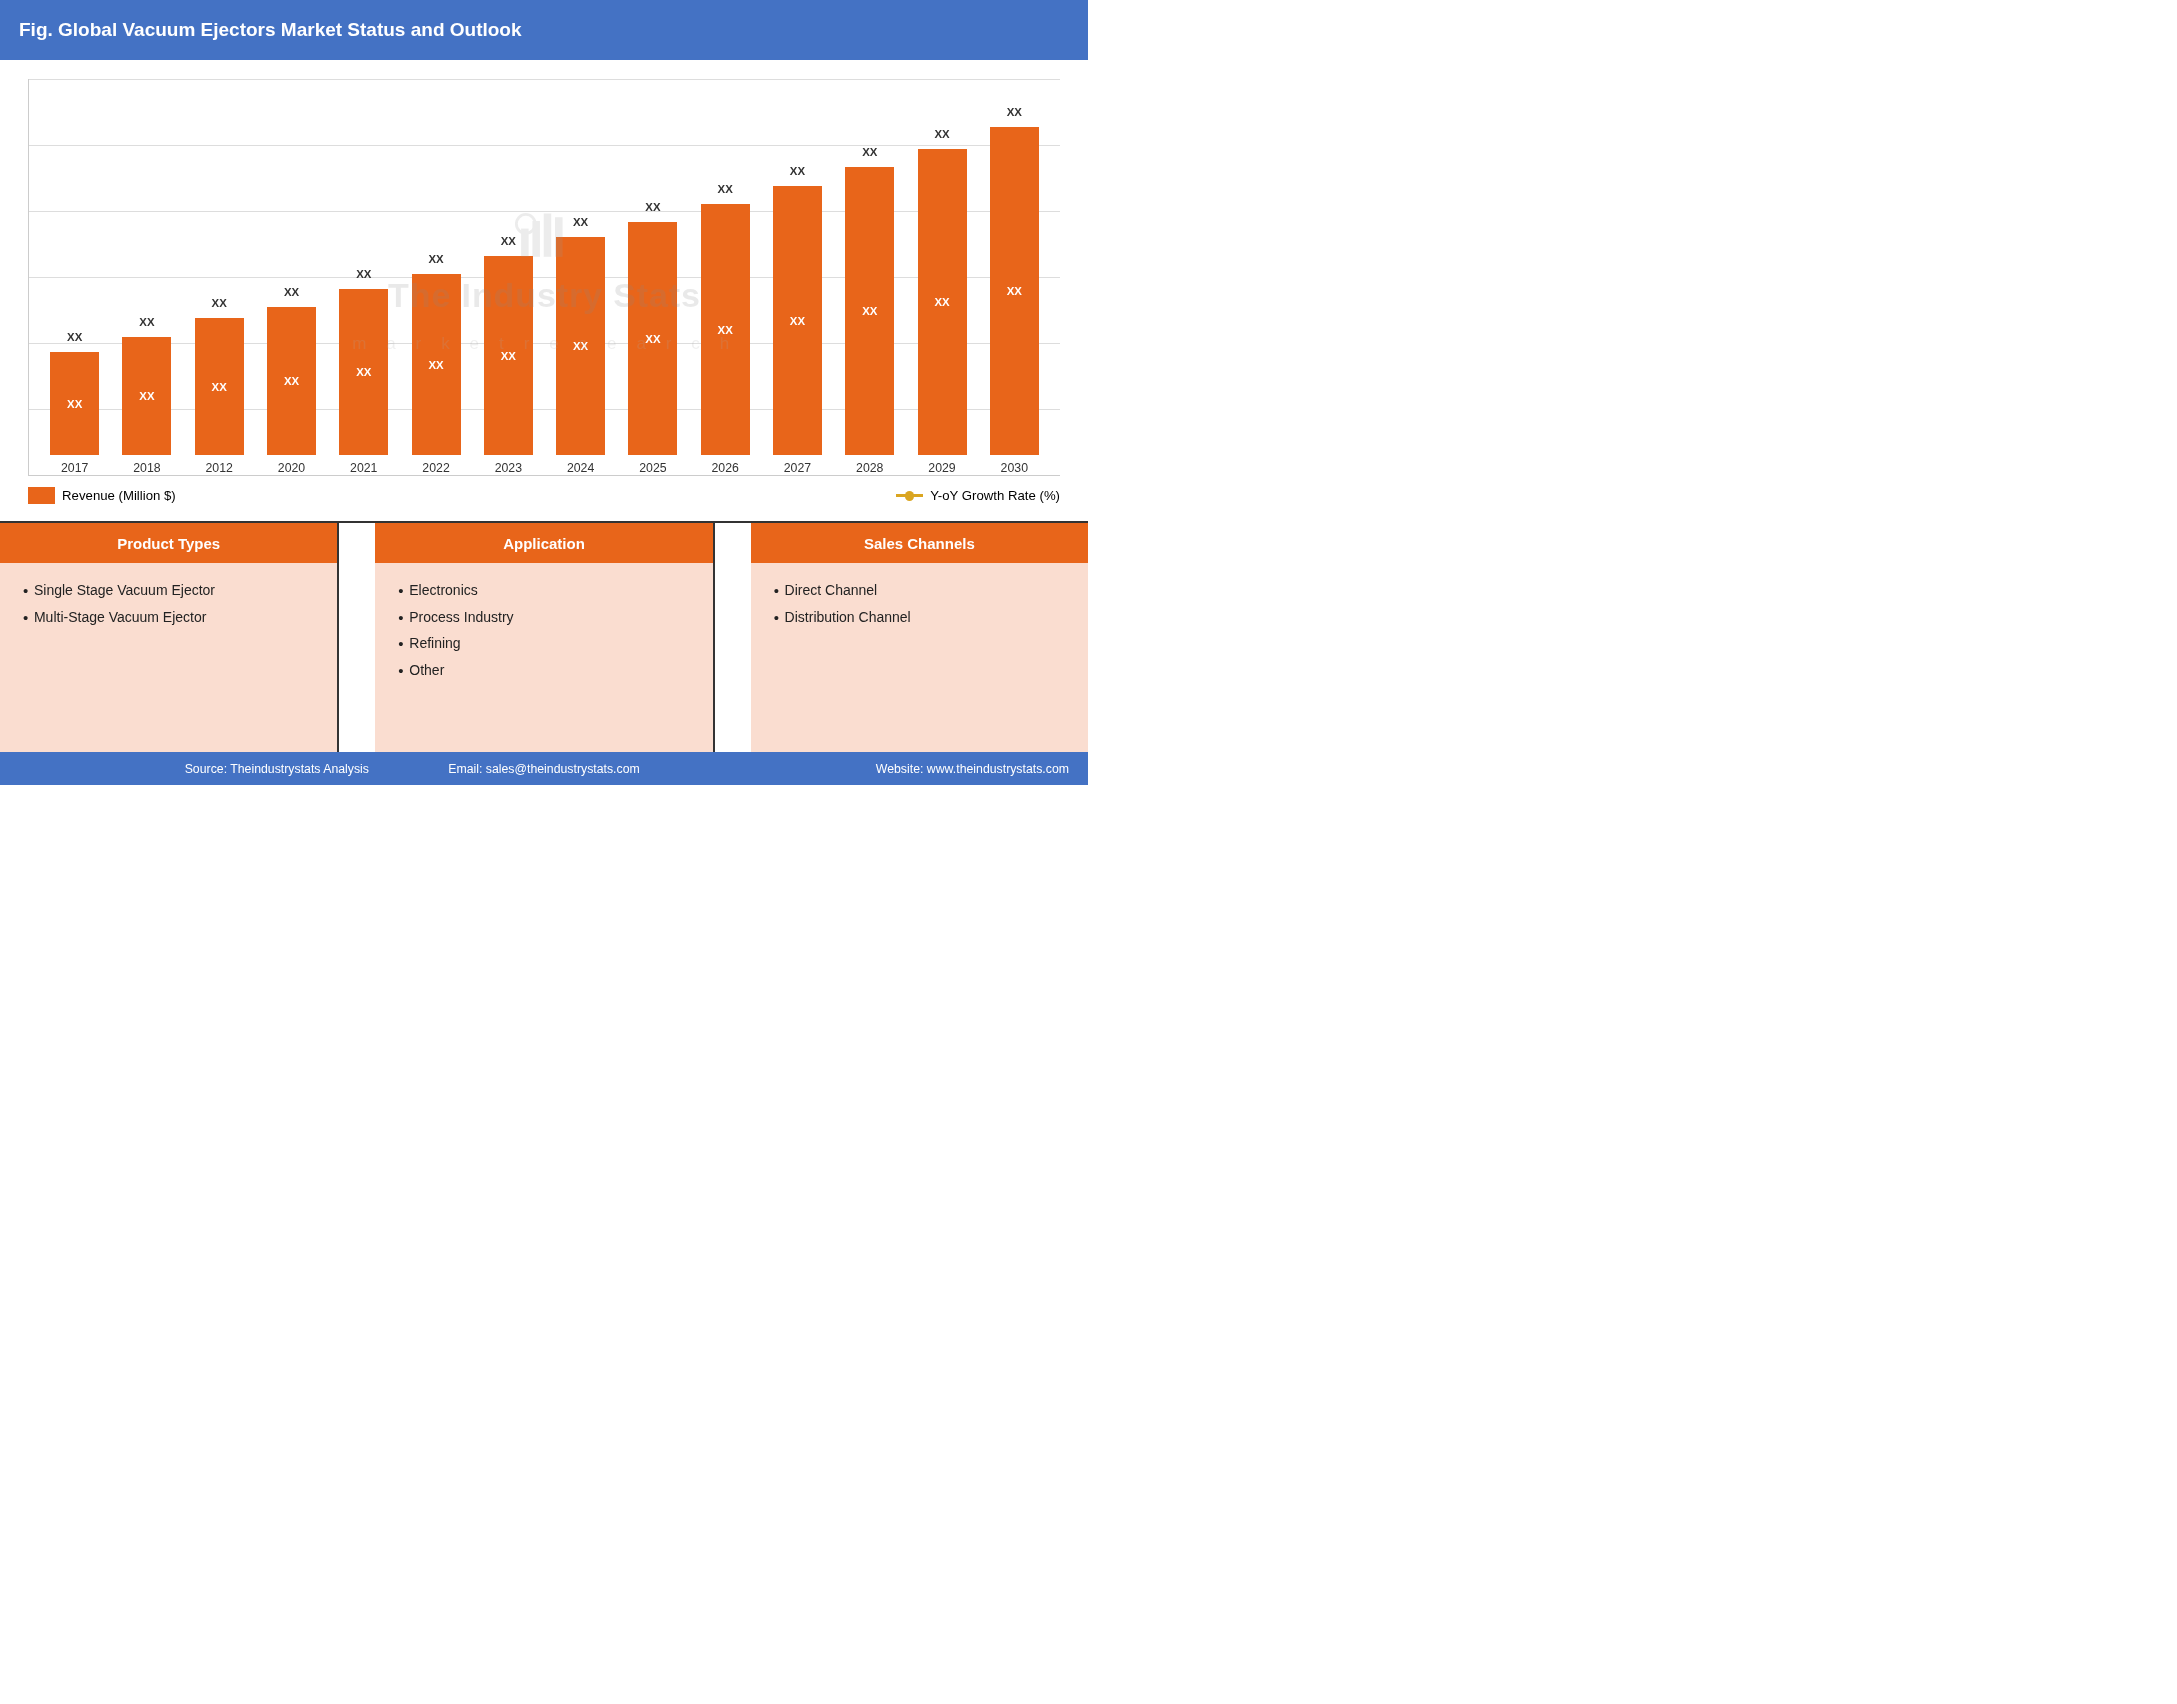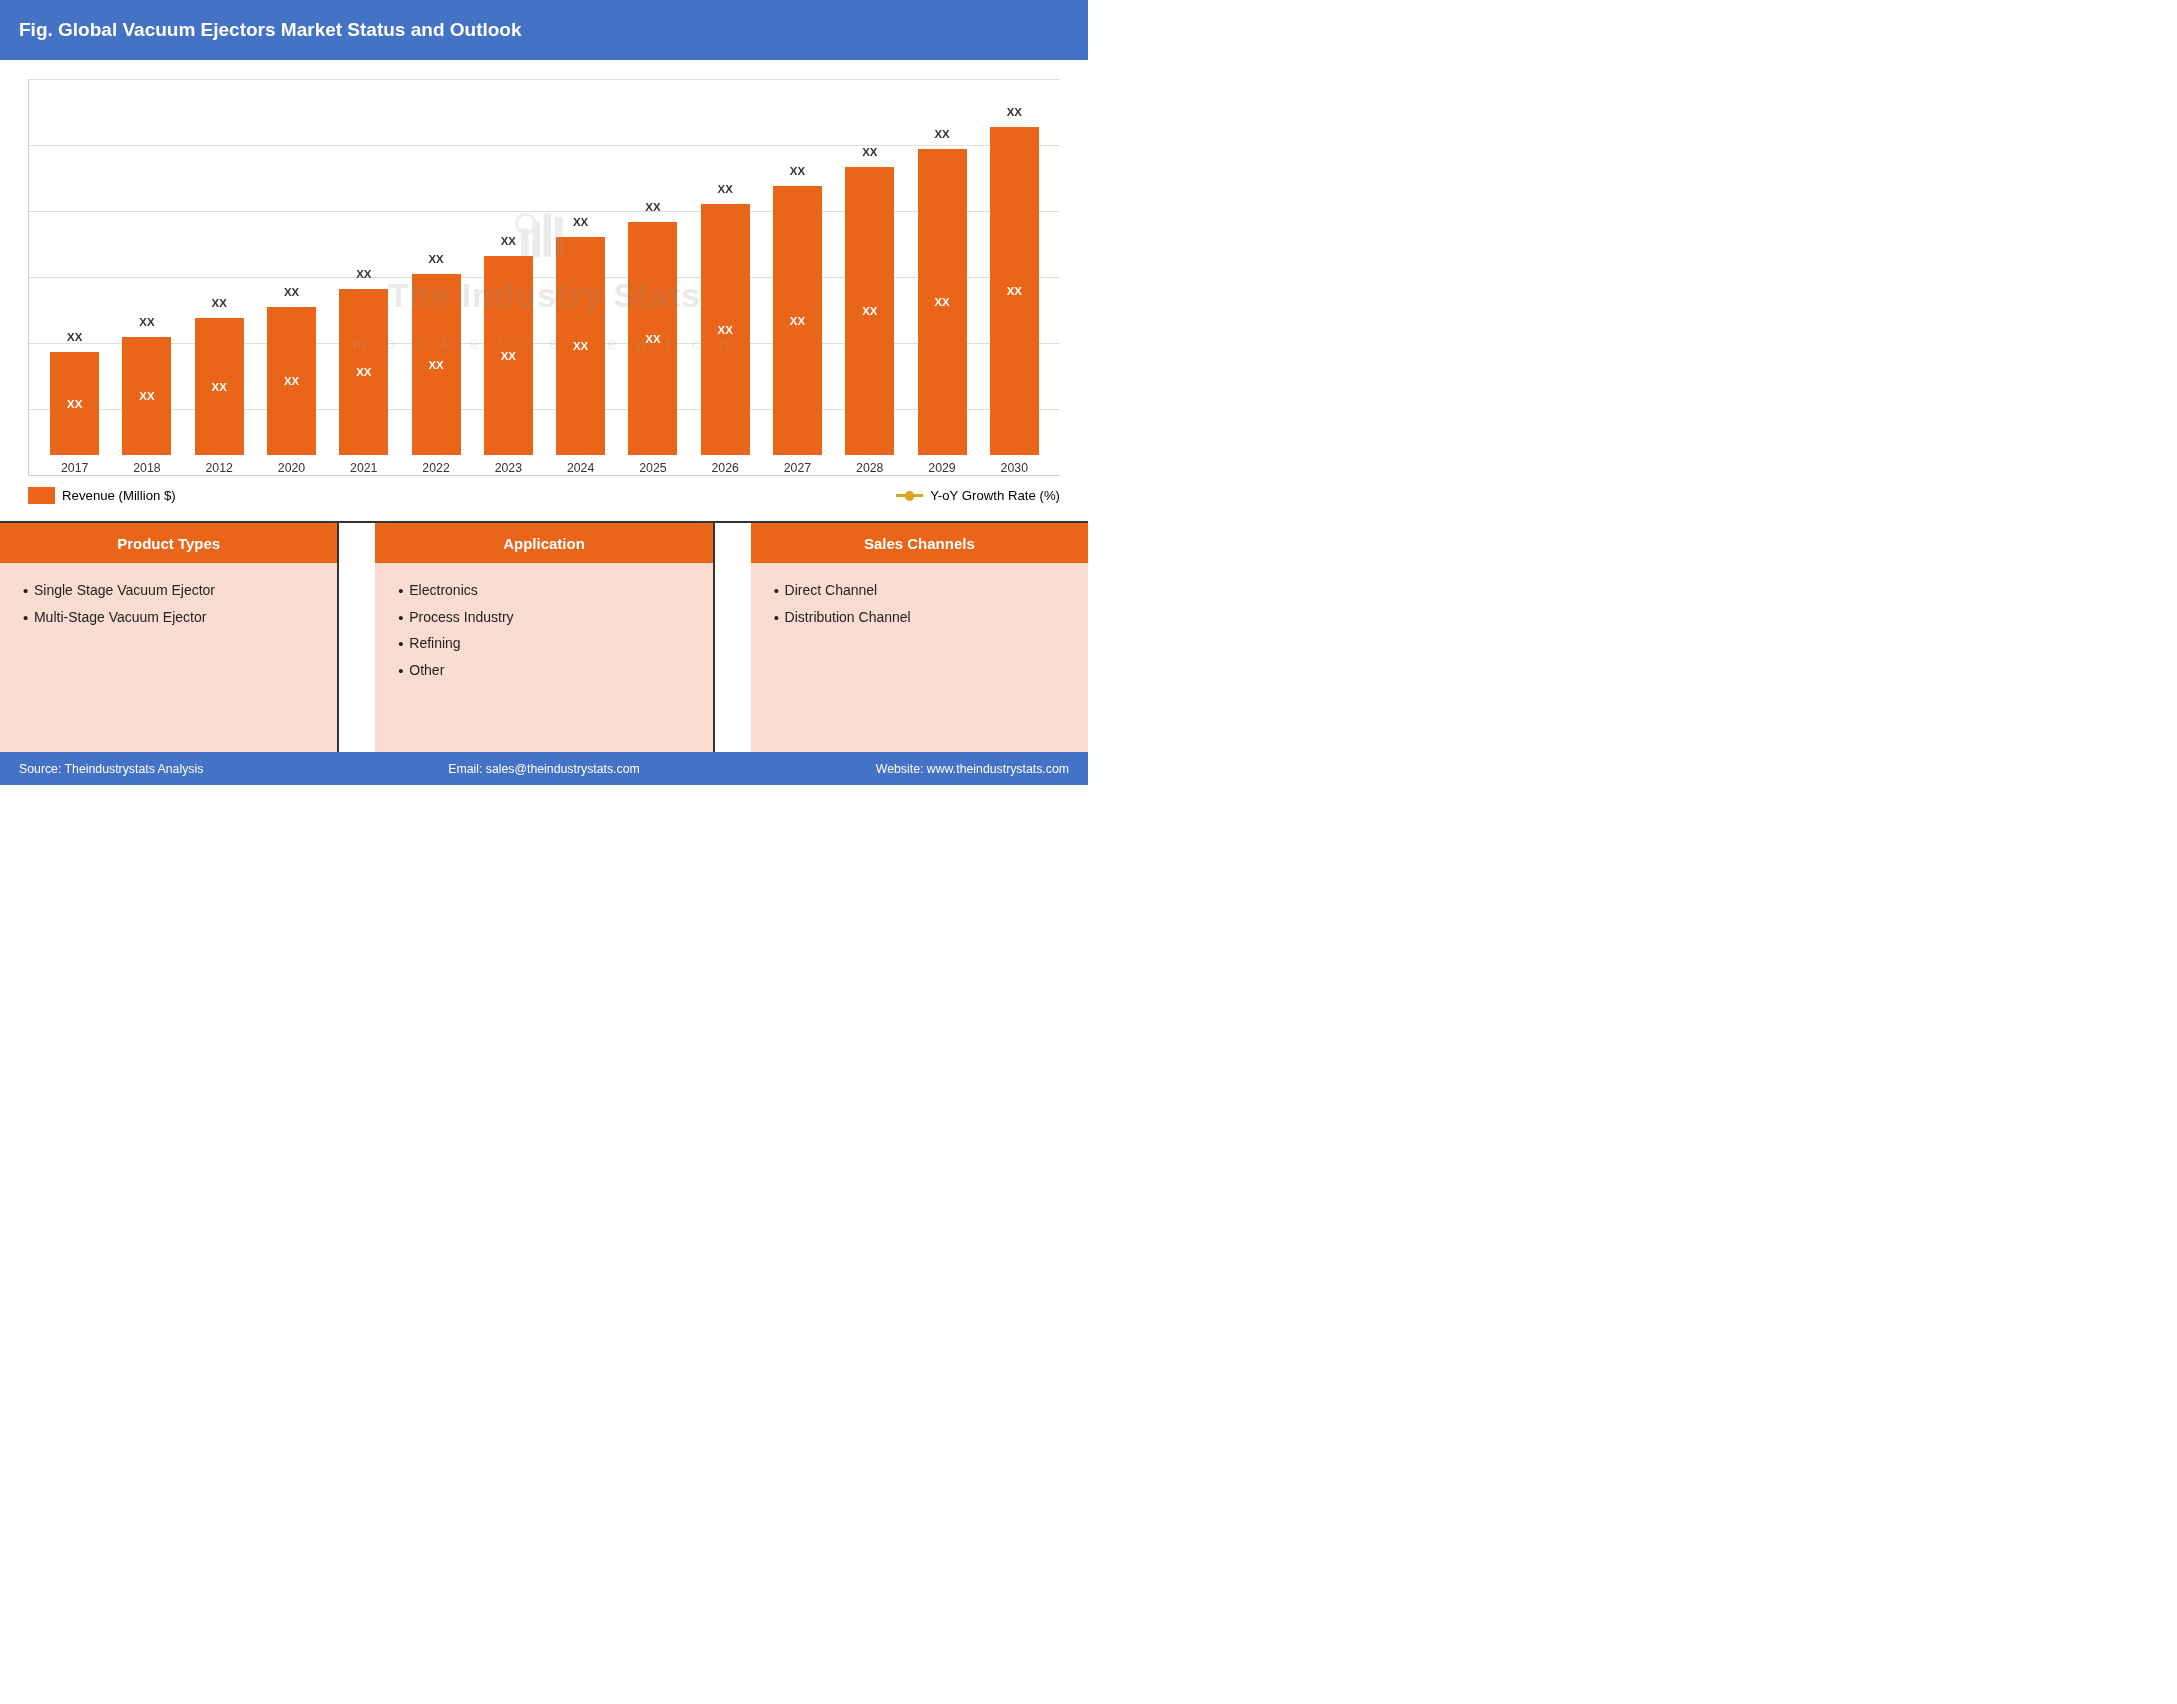--- a/index.html
+++ b/index.html
@@ -215,21 +215,21 @@
       padding: 9.5px 19px;
       font-size: 12.3px;
     }
 
     .footer span {
       flex: 1;
       text-align: center;
     }
 
     .footer span:first-child {
-      text-align: left;
+      text-align: right;
     }
 
     .footer span:last-child {
       text-align: right;
     }
   </style>
 </head>
 <body>
 
 <div>

